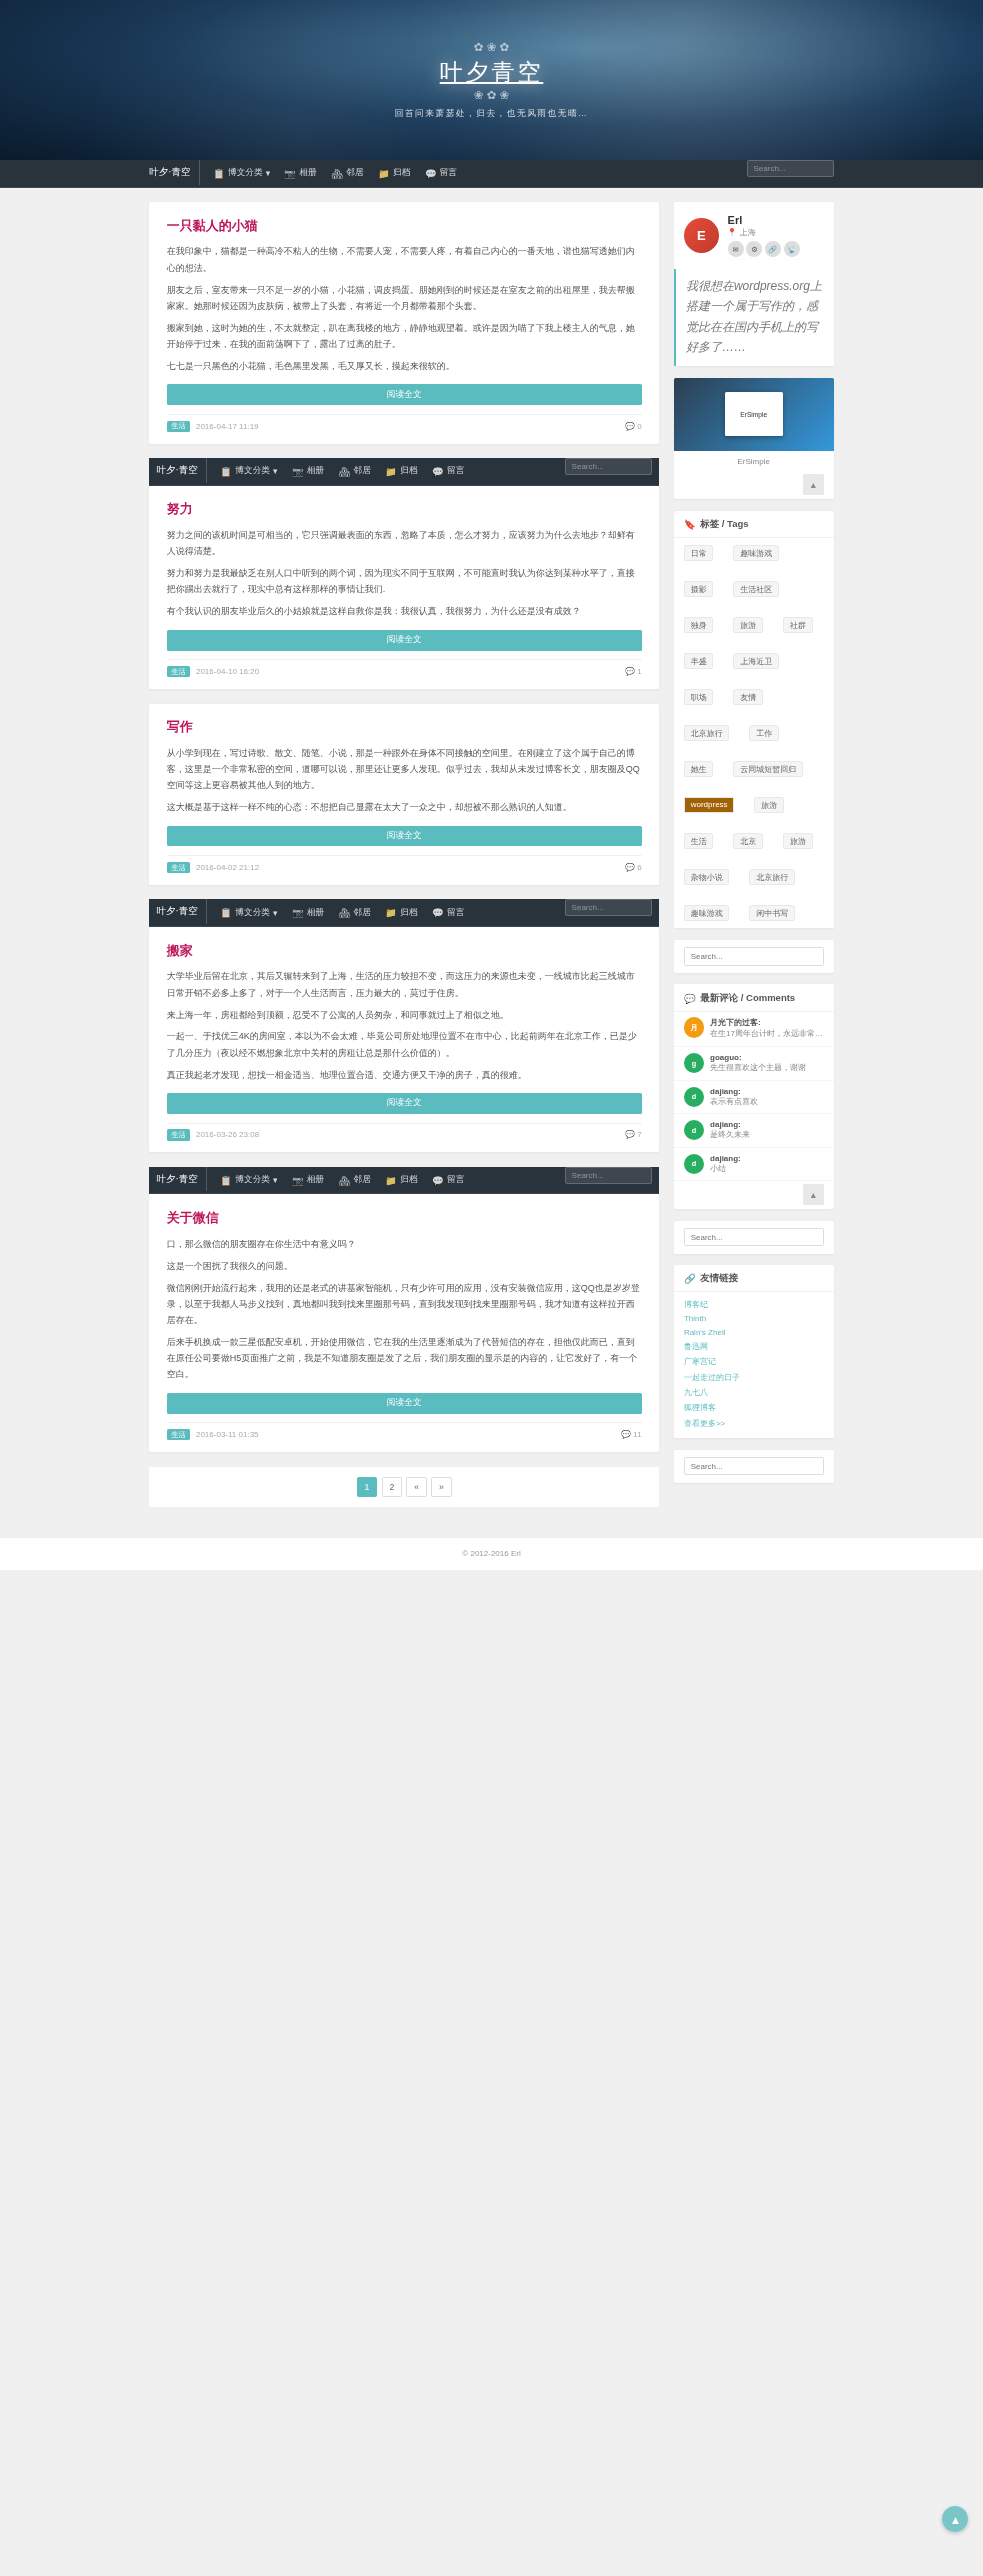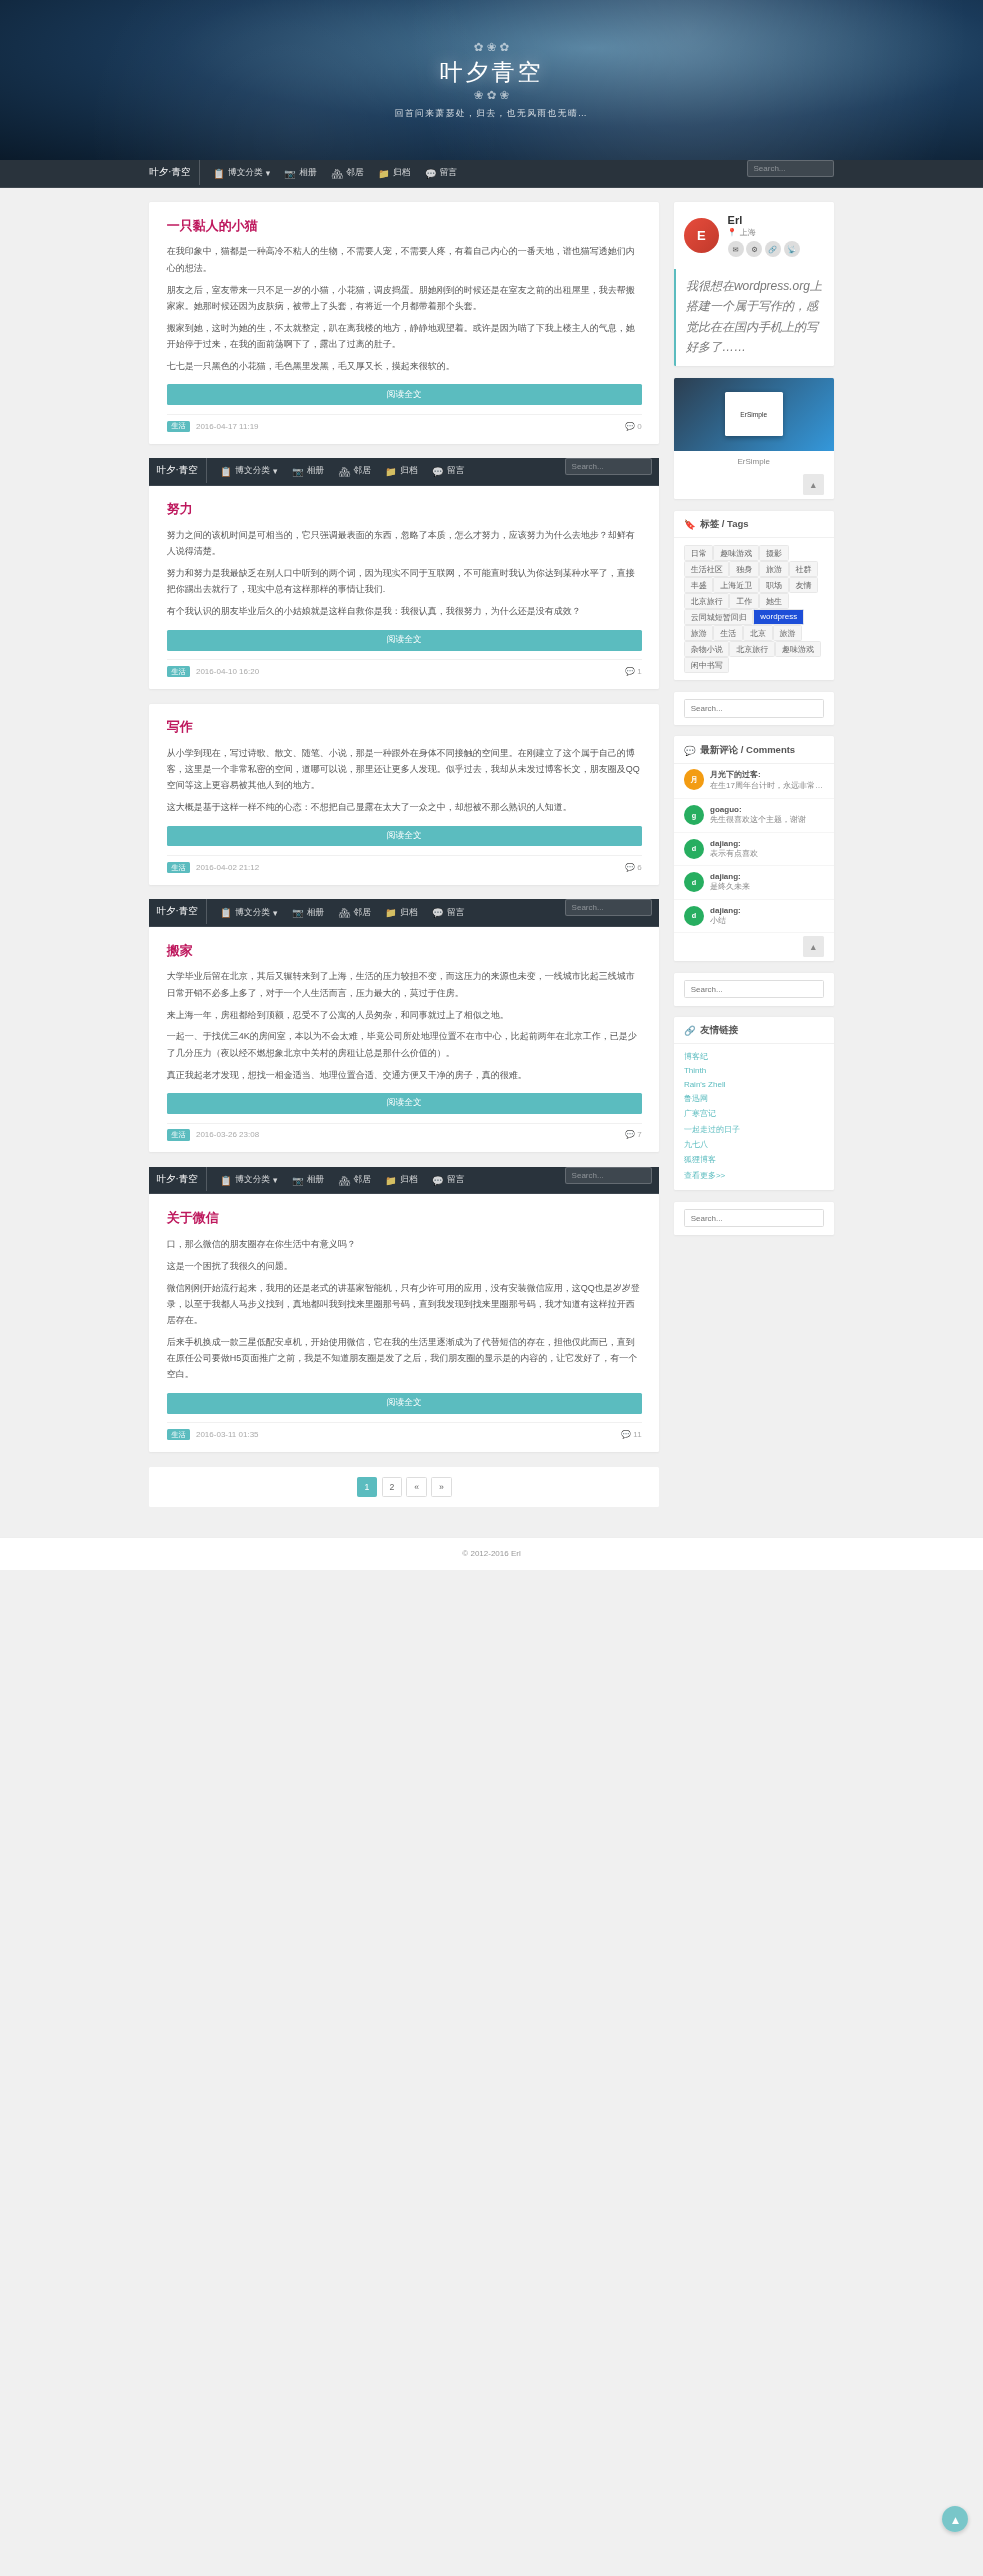--- a/index.html
+++ b/index.html
@@ -31,20 +31,21 @@
       position: relative;
       z-index: 2;
       text-align: center;
     }
     .site-logo-text {
       font-size: 23px;
       color: #fff;
       letter-spacing: 2.9px;
       text-shadow: 0 0 14.6px rgba(255,255,255,0.5);
       font-family: "SimHei", serif;
+      text-decoration: underline;
     }
     .site-tagline {
       color: rgba(255,255,255,0.8);
       font-size: 8.7px;
       margin-top: 5.8px;
       letter-spacing: 1.5px;
     }
     .ornament {
       color: rgba(255,255,255,0.6);
       font-size: 11.6px;
@@ -253,21 +254,21 @@
       font-size: 6.6px; color: #333;
     }
     .preview-caption {
       padding: 5.8px 10.2px;
       font-size: 8px;
       color: #888;
       text-align: center;
     }
 
     
-    .tags-container { padding: 7.3px 10.2px; display: flex; flex-wrap: wrap; gap: 0; }
+    .tags-container { padding: 7.3px 10.2px; display: flex; flex-wrap: wrap; gap: 20px; }
     .tag {
       background: #f5f5f5;
       color: #666;
       font-size: 8px;
       padding: 1.5px 5.8px;
       border-radius: 1.5px;
       cursor: pointer;
       border: 0.7px solid #e8e8e8;
     }
 
@@ -360,21 +361,21 @@
       padding: 2.9px 10.2px 4.4px;
     }
     .scroll-top-btn {
       width: 20.4px; height: 20.4px;
       background: #e8e8e8;
       border-radius: 1.5px;
       display: flex; align-items: center; justify-content: center;
       font-size: 8.7px; color: #888; cursor: pointer;
     }
 
-    .tag.highlighted { background: #1d4ed8; color: #fff; }
+    .tag.highlighted { background: #a16207; color: #fff; }
   </style>
 </head>
 <body>
 
 <header class="site-header">
   <div class="hero-bg"></div>
   <div class="hero-flowers"></div>
   <div class="site-branding">
     <div class="ornament">✿ ❀ ✿</div>
     <div class="site-logo-text">叶夕青空</div>

